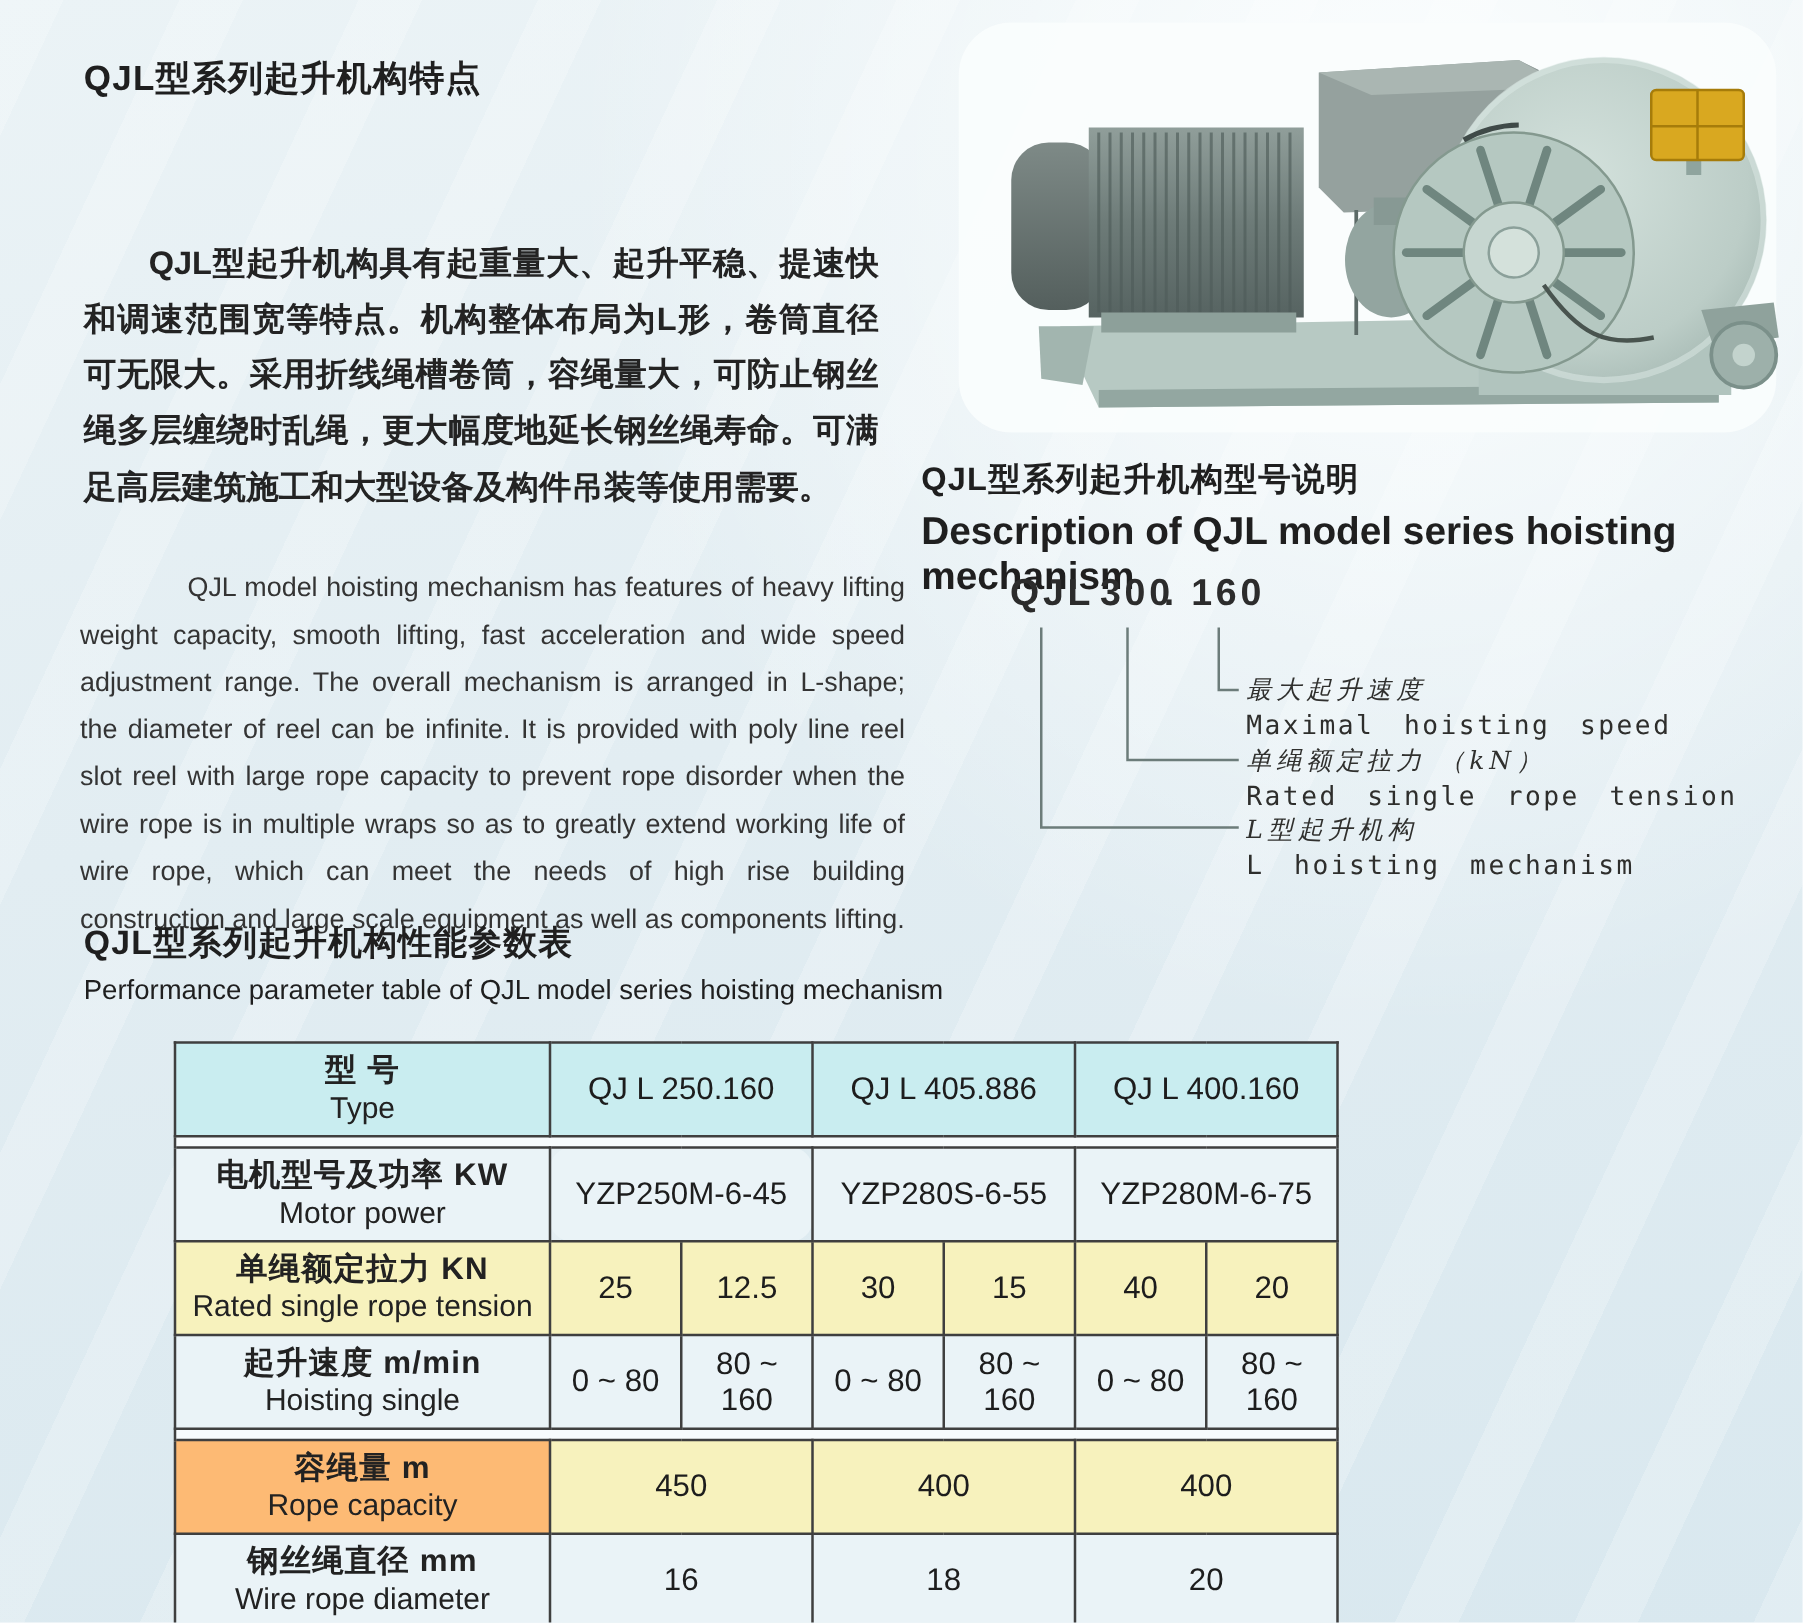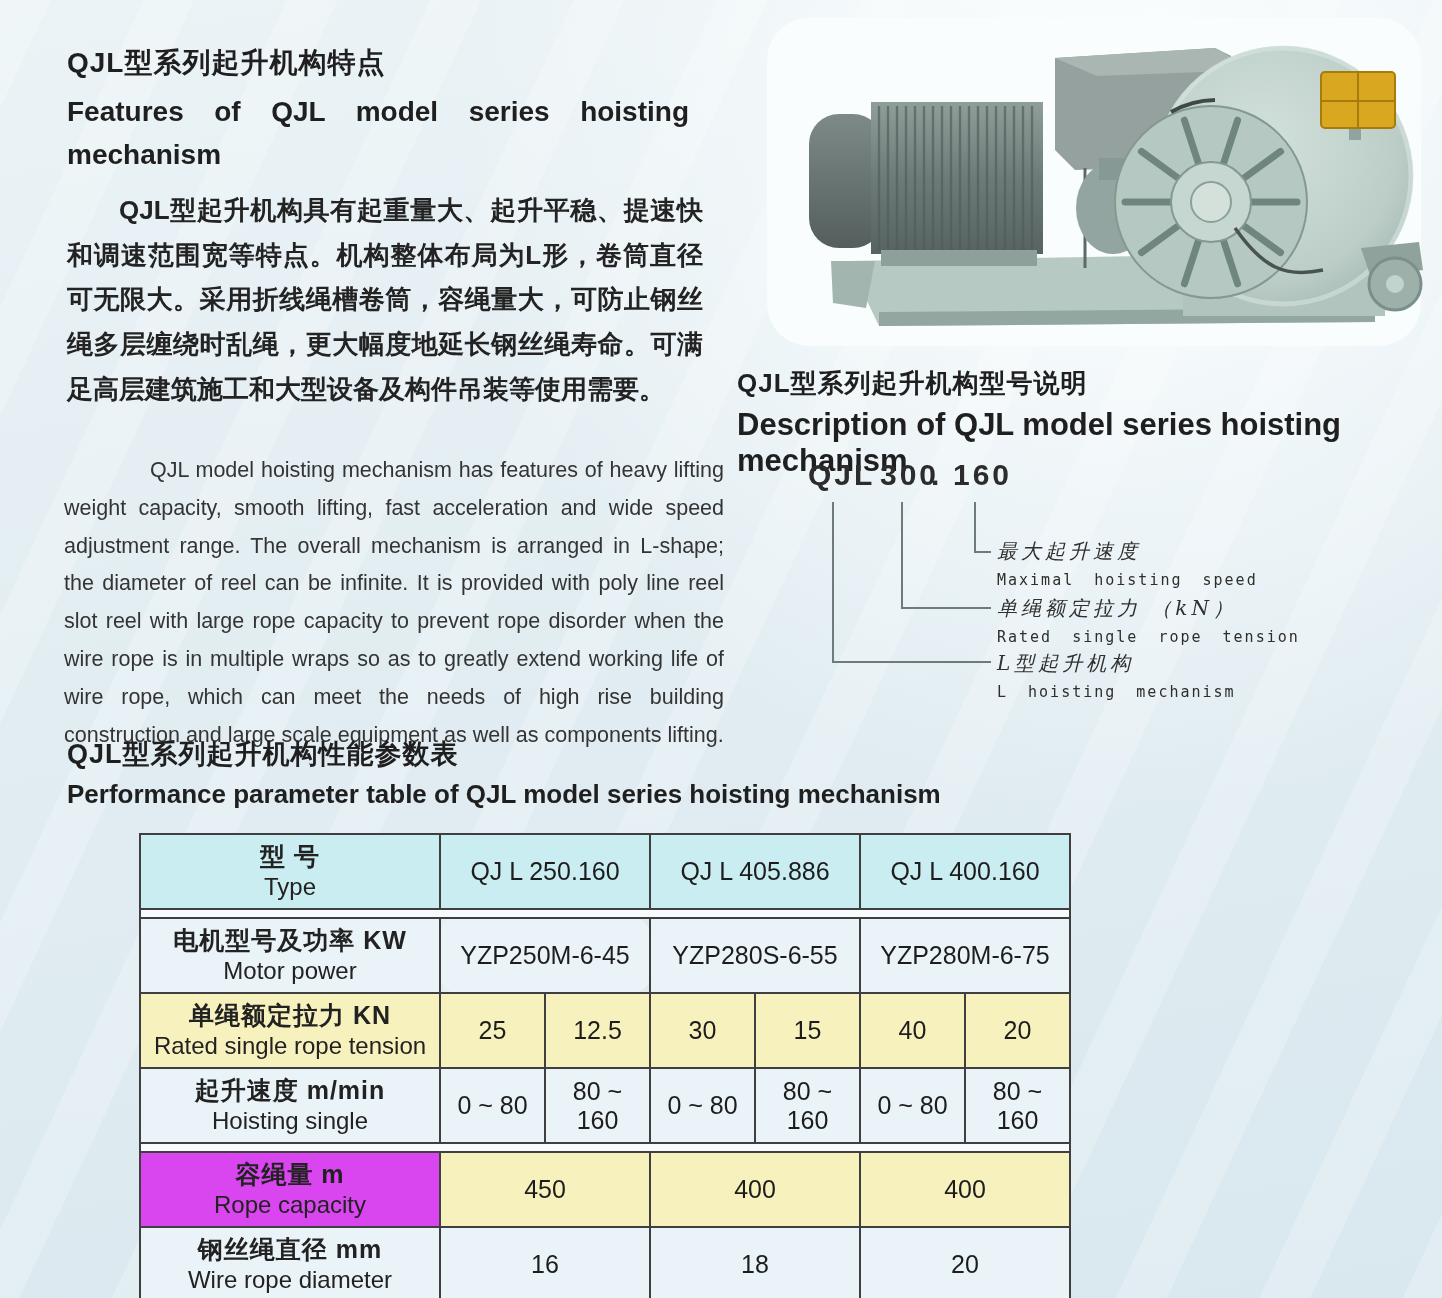--- a/index.html
+++ b/index.html
@@ -27,41 +27,40 @@
   
   .diagram{width:690px;height:300px;}
   .code-part{position:absolute;font-size:30px;font-weight:600;letter-spacing:3px;color:#2c2c2c;}
   .callout{position:absolute;left:262px;}
   .callout .c-zh{
     font-family:"DejaVu Serif","Liberation Serif",serif;font-style:italic;
     font-size:20px;letter-spacing:4px;color:#30302e;line-height:30px;white-space:nowrap;
   }
   .callout .c-en{
     font-family:"DejaVu Sans Mono","Liberation Mono",monospace;
-    font-size:15px;letter-spacing:2px;word-spacing:9px;color:#2e2e2c;line-height:28px;white-space:nowrap;
+    font-size:21px;letter-spacing:2px;word-spacing:9px;color:#2e2e2c;line-height:28px;white-space:nowrap;
   }
 
   
   .perf-zh{font-size:27px;font-weight:700;letter-spacing:1px;}
-  .perf-en{font-size:26px;font-weight:700;margin-top:7px;}
+  .perf-en{font-size:22px;font-weight:400;margin-top:7px;}
 
   table.perf{border-collapse:collapse;table-layout:fixed;width:932px;}
   table.perf td{border:2px solid #3f3f3f;text-align:center;vertical-align:middle;padding:2px 3px;}
   td.label-cell{height:69px;}
   .lab-zh{font-size:25px;font-weight:600;color:#222;line-height:1.25;letter-spacing:1px;}
   .lab-en{font-size:24px;color:#222;line-height:1.25;}
   td.data-cell{font-size:25px;color:#1d1d1d;height:69px;}
   tr.spacer-row td{border-top:none;border-bottom:none;height:7px;padding:0;background:#f7fbfd;}
 </style>
 </head>
 <body>
 
 <div class="abs" style="left:67px;top:44px;">
   <div class="title-zh">QJL型系列起升机构特点</div>
-  <div class="title-en">Features of QJL model series hoisting mechanism</div>
 </div>
 <div class="abs para-zh" style="left:67px;top:188px;">QJL型起升机构具有起重量大、起升平稳、提速快和调速范围宽等特点。机构整体布局为L形，卷筒直径可无限大。采用折线绳槽卷筒，容绳量大，可防止钢丝绳多层缠绕时乱绳，更大幅度地延长钢丝绳寿命。可满足高层建筑施工和大型设备及构件吊装等使用需要。</div>
 <div class="abs para-en" style="left:64px;top:452px;">QJL model hoisting mechanism has features of heavy lifting weight capacity, smooth lifting, fast acceleration and wide speed adjustment range. The overall mechanism is arranged in L-shape; the diameter of reel can be infinite. It is provided with poly line reel slot reel with large rope capacity to prevent rope disorder when the wire rope is in multiple wraps so as to greatly extend working life of wire rope, which can meet the needs of high rise building construction and large scale equipment as well as components lifting.</div>
 
 <svg class="abs" style="left:763px;top:16px;" width="662" height="334" viewBox="0 0 662 334">
   <defs>
     <linearGradient id="capG" x1="0" y1="0" x2="0" y2="1">
       <stop offset="0" stop-color="#7e8a87"></stop>
         <stop offset="1" stop-color="#545f5d"></stop>
     </linearGradient>
@@ -243,21 +242,21 @@
           <td class="data-cell" colspan="1" style="background: rgb(234, 243, 247);">80 ~ 160</td>
           <td class="data-cell" colspan="1" style="background: rgb(234, 243, 247);">0 ~ 80</td>
           <td class="data-cell" colspan="1" style="background: rgb(234, 243, 247);">80 ~ 160</td>
           <td class="data-cell" colspan="1" style="background: rgb(234, 243, 247);">0 ~ 80</td>
           <td class="data-cell" colspan="1" style="background: rgb(234, 243, 247);">80 ~ 160</td>
         </tr>
         <tr class="spacer-row">
           <td colspan="7"></td>
         </tr>
         <tr>
-          <td class="label-cell" style="background: #d946ef;">
+          <td class="label-cell" style="background: #fdba74;">
             <div class="lab-zh">容绳量 m</div>
             <div class="lab-en">Rope capacity</div>
           </td>
           <td class="data-cell" colspan="2" style="background: rgb(247, 242, 189);">450</td>
           <td class="data-cell" colspan="2" style="background: rgb(247, 242, 189);">400</td>
           <td class="data-cell" colspan="2" style="background: rgb(247, 242, 189);">400</td>
         </tr>
         <tr>
           <td class="label-cell" style="background: rgb(234, 243, 247);">
             <div class="lab-zh">钢丝绳直径 mm</div>

